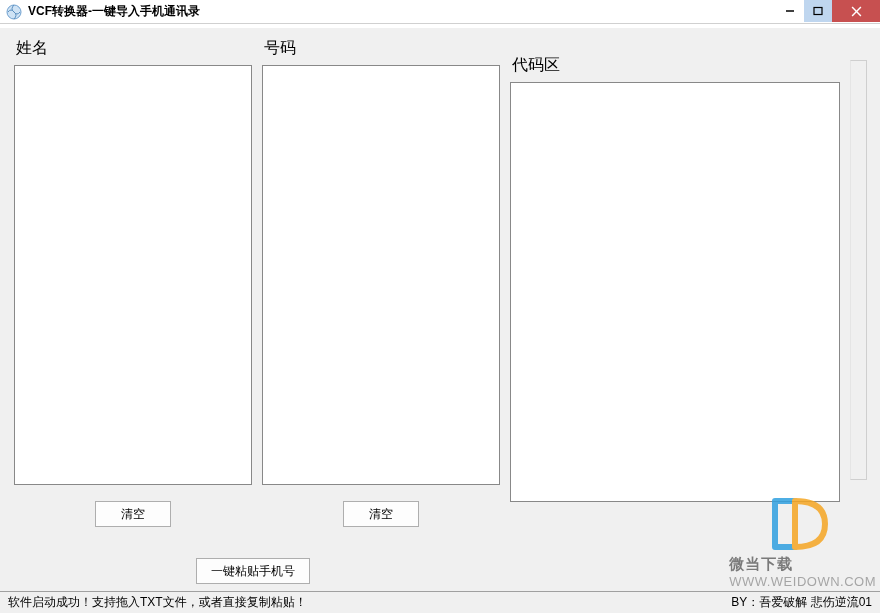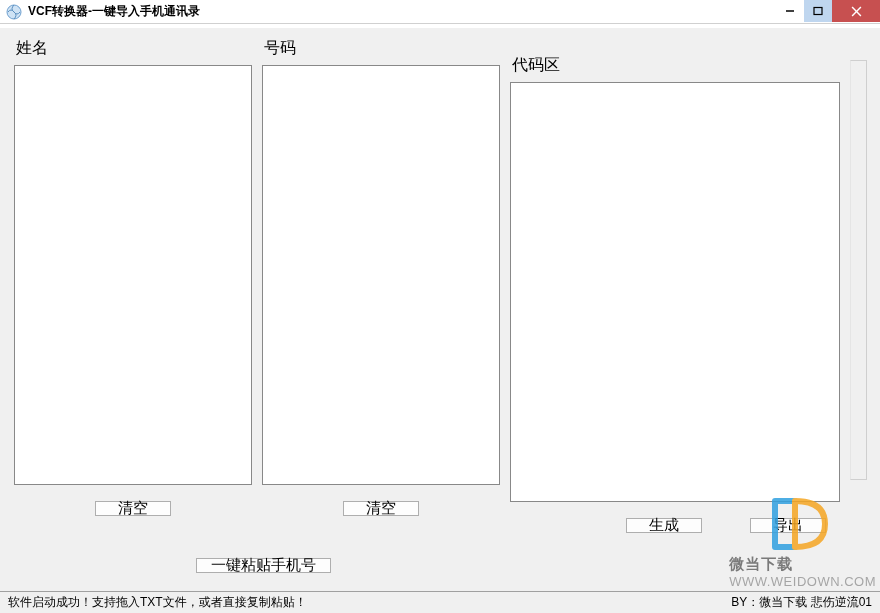--- a/index.html
+++ b/index.html
@@ -104,25 +104,25 @@
   justify-content: center;
   gap: 36px;
 }
 .btn-row.code-row {
   justify-content: flex-start;
   gap: 48px;
   padding-left: 116px;
 }
 .btn {
   min-width: 76px;
-  height: 15px;
+  height: 26px;
   padding: 0 14px;
   background: #fdfdfd;
   border: 1px solid #aeaeae;
-  font-size: 15px;
+  font-size: 12px;
   cursor: pointer;
   display: flex;
   align-items: center;
   justify-content: center;
 }
 .btn.wide { min-width: 110px; margin-top: 10px; }
 .paste-row {
   position: absolute;
   top: 520px;
   left: 196px;
@@ -212,24 +212,20 @@
       <div class="btn-row">
         <button class="btn">清空</button>
       </div>
     </div>
 
     <div class="col code">
       <div class="col-label">代码区</div>
       <div style="display:flex; gap:4px;">
         <textarea class="textarea" style="width: 100%;"></textarea>
       </div>
-      <div class="btn-row code-row">
-        <button class="btn">生成</button>
-        <button class="btn">导出</button>
-      </div>
     </div>
 
     <div class="scroll-track" style="margin-top:22px"></div>
 
   </div>
 
   <div class="paste-row">
     <button class="btn wide">一键粘贴手机号</button>
   </div>
 
@@ -237,16 +233,16 @@
     <svg width="68" height="56" viewBox="0 0 68 56">
       <path d="M6 4 L6 50 L26 50 L26 4 Z" fill="none" stroke="#30a0e0" stroke-width="6" stroke-linejoin="round"></path>
       <path d="M26 4 L26 50 Q56 50 56 27 Q56 4 26 4 Z" fill="none" stroke="#f5a623" stroke-width="6" stroke-linejoin="round"></path>
     </svg>
     <div class="wm-text">微当下载</div>
     <div class="wm-url">WWW.WEIDOWN.COM</div>
   </div>
 
   <div class="statusbar">
     <span>软件启动成功！支持拖入TXT文件，或者直接复制粘贴！</span>
-    <span>BY：微当下载 悲伤逆流01</span>
+    <span>BY：吾爱破解 悲伤逆流01</span>
   </div>
 
 </div>
 
 </body></html>

